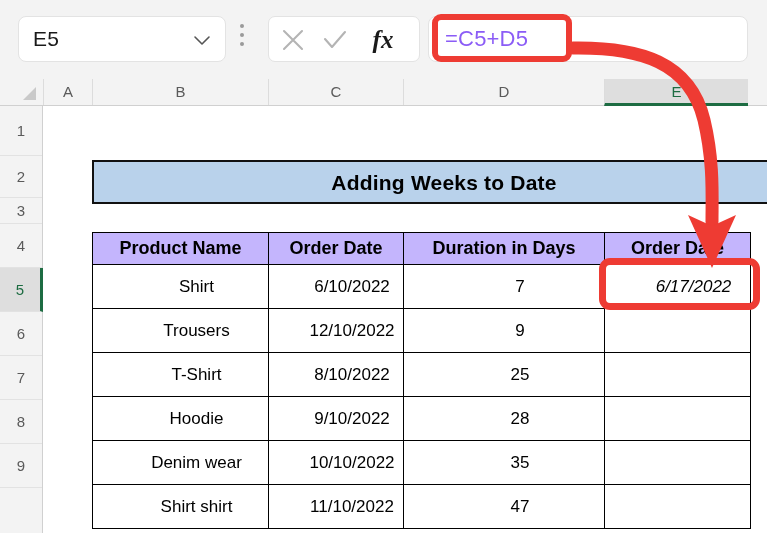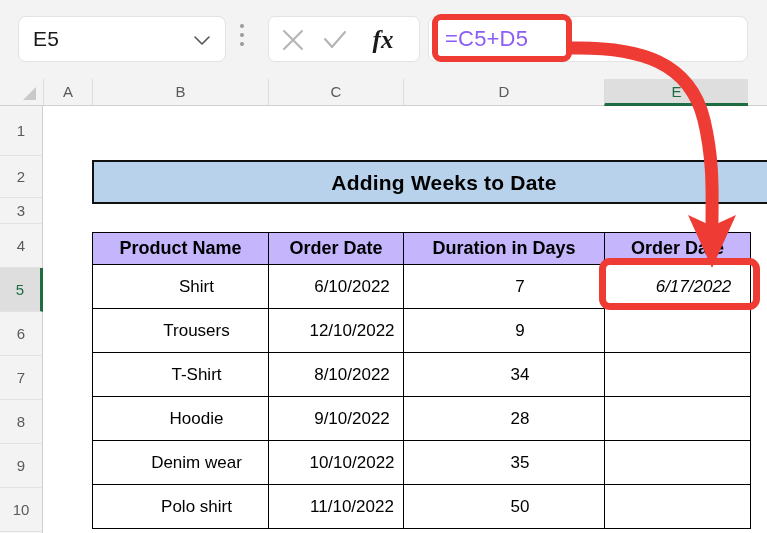--- a/index.html
+++ b/index.html
@@ -311,21 +311,20 @@
   <div class="rowbar">
     <div class="rowh" style="top:0px;   height:50px; line-height:50px;">1</div>
     <div class="rowh" style="top:50px;  height:42px; line-height:42px;">2</div>
     <div class="rowh" style="top:92px;  height:26px; line-height:26px;">3</div>
     <div class="rowh" style="top:118px; height:44px; line-height:44px;">4</div>
     <div class="rowh sel" style="top:162px; height:44px; line-height:44px;">5</div>
     <div class="rowh" style="top:206px; height:44px; line-height:44px;">6</div>
     <div class="rowh" style="top:250px; height:44px; line-height:44px;">7</div>
     <div class="rowh" style="top:294px; height:44px; line-height:44px;">8</div>
     <div class="rowh" style="top:338px; height:44px; line-height:44px;">9</div>
-    <div class="rowh" style="top:382px; height:44px; line-height:44px;">10</div>
   </div>
 
   <div class="grid">
 
     <div class="title-cell">Adding Weeks to Date</div>
 
     <table class="tbl">
       <thead>
         <tr>
           <th class="cw-b">Product Name</th>
@@ -343,39 +342,39 @@
         </tr>
         <tr>
           <td>Trousers</td>
           <td>12/10/2022</td>
           <td>9</td>
           <td class="cell-e-val"></td>
         </tr>
         <tr>
           <td>T-Shirt</td>
           <td>8/10/2022</td>
-          <td>34</td>
+          <td>25</td>
           <td class="cell-e-val"></td>
         </tr>
         <tr>
           <td>Hoodie</td>
           <td>9/10/2022</td>
           <td>28</td>
           <td class="cell-e-val"></td>
         </tr>
         <tr>
           <td>Denim wear</td>
           <td>10/10/2022</td>
           <td>35</td>
           <td class="cell-e-val"></td>
         </tr>
         <tr>
-          <td>Polo shirt</td>
+          <td>Shirt shirt</td>
           <td>11/10/2022</td>
-          <td>50</td>
+          <td>47</td>
           <td class="cell-e-val"></td>
         </tr>
       </tbody>
     </table>
 
   </div>
 
   <div class="hl-cell"></div>
 
   <div class="arrow-layer">

